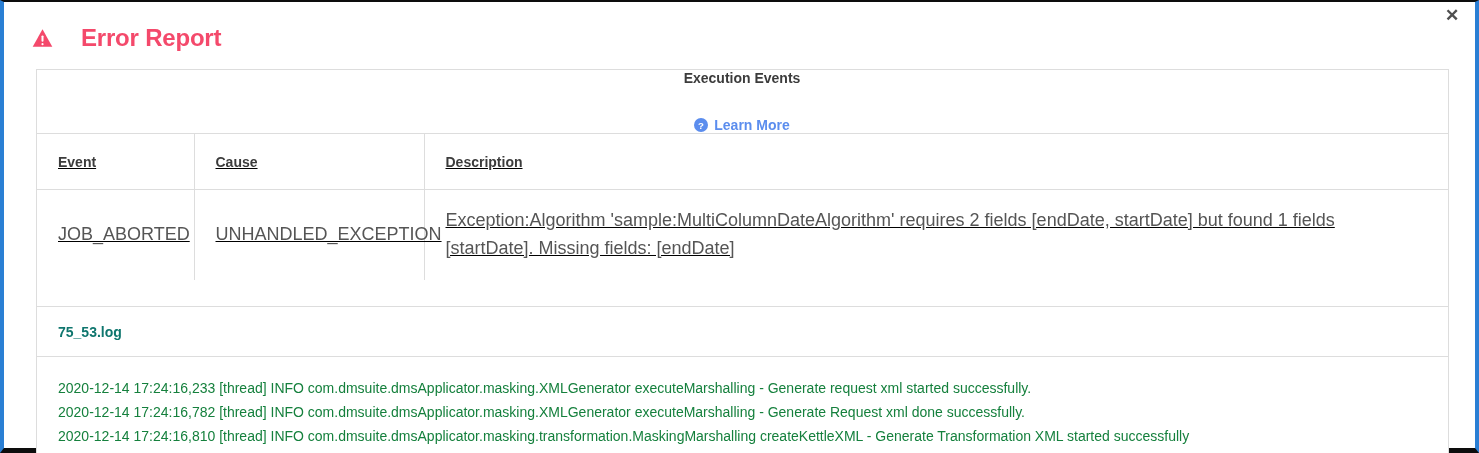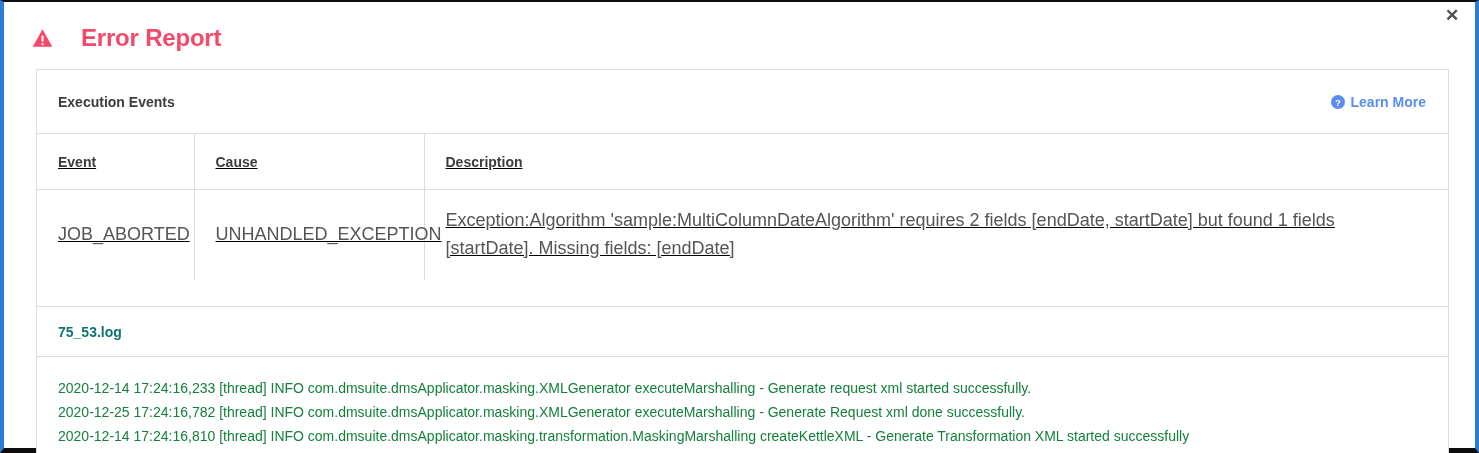--- a/index.html
+++ b/index.html
@@ -92,20 +92,21 @@
     box-sizing: border-box;
   }
 
   .panel-header {
     display: flex;
     align-items: center;
     justify-content: space-between;
     height: 63px;
     padding: 0 22px 0 21px;
     box-sizing: border-box;
+    flex-direction: column;
   }
   .panel-header-title {
     font-size: 14px;
     font-weight: bold;
     color: #3c3c3c;
   }
   .learn-more {
     display: flex;
     align-items: center;
     gap: 6px;
@@ -222,20 +223,20 @@
               <td class="col-cause">UNHANDLED_EXCEPTION</td>
               <td class="col-desc">Exception:Algorithm 'sample:MultiColumnDateAlgorithm' requires 2 fields [endDate, startDate] but found 1 fields [startDate]. Missing fields: [endDate]</td>
             </tr>
           </tbody>
         </table>
 
         <div class="log-title-row">75_53.log</div>
 
         <div class="log-body">
           <div class="log-line">2020-12-14 17:24:16,233 [thread] INFO com.dmsuite.dmsApplicator.masking.XMLGenerator executeMarshalling - Generate request xml started successfully.</div>
-          <div class="log-line">2020-12-25 17:24:16,782 [thread] INFO com.dmsuite.dmsApplicator.masking.XMLGenerator executeMarshalling - Generate Request xml done successfully.</div>
+          <div class="log-line">2020-12-14 17:24:16,782 [thread] INFO com.dmsuite.dmsApplicator.masking.XMLGenerator executeMarshalling - Generate Request xml done successfully.</div>
           <div class="log-line">2020-12-14 17:24:16,810 [thread] INFO com.dmsuite.dmsApplicator.masking.transformation.MaskingMarshalling createKettleXML - Generate Transformation XML started successfully</div>
         </div>
 
       </div>
     </div>
   </div>
 </div>
 
 </body></html>

